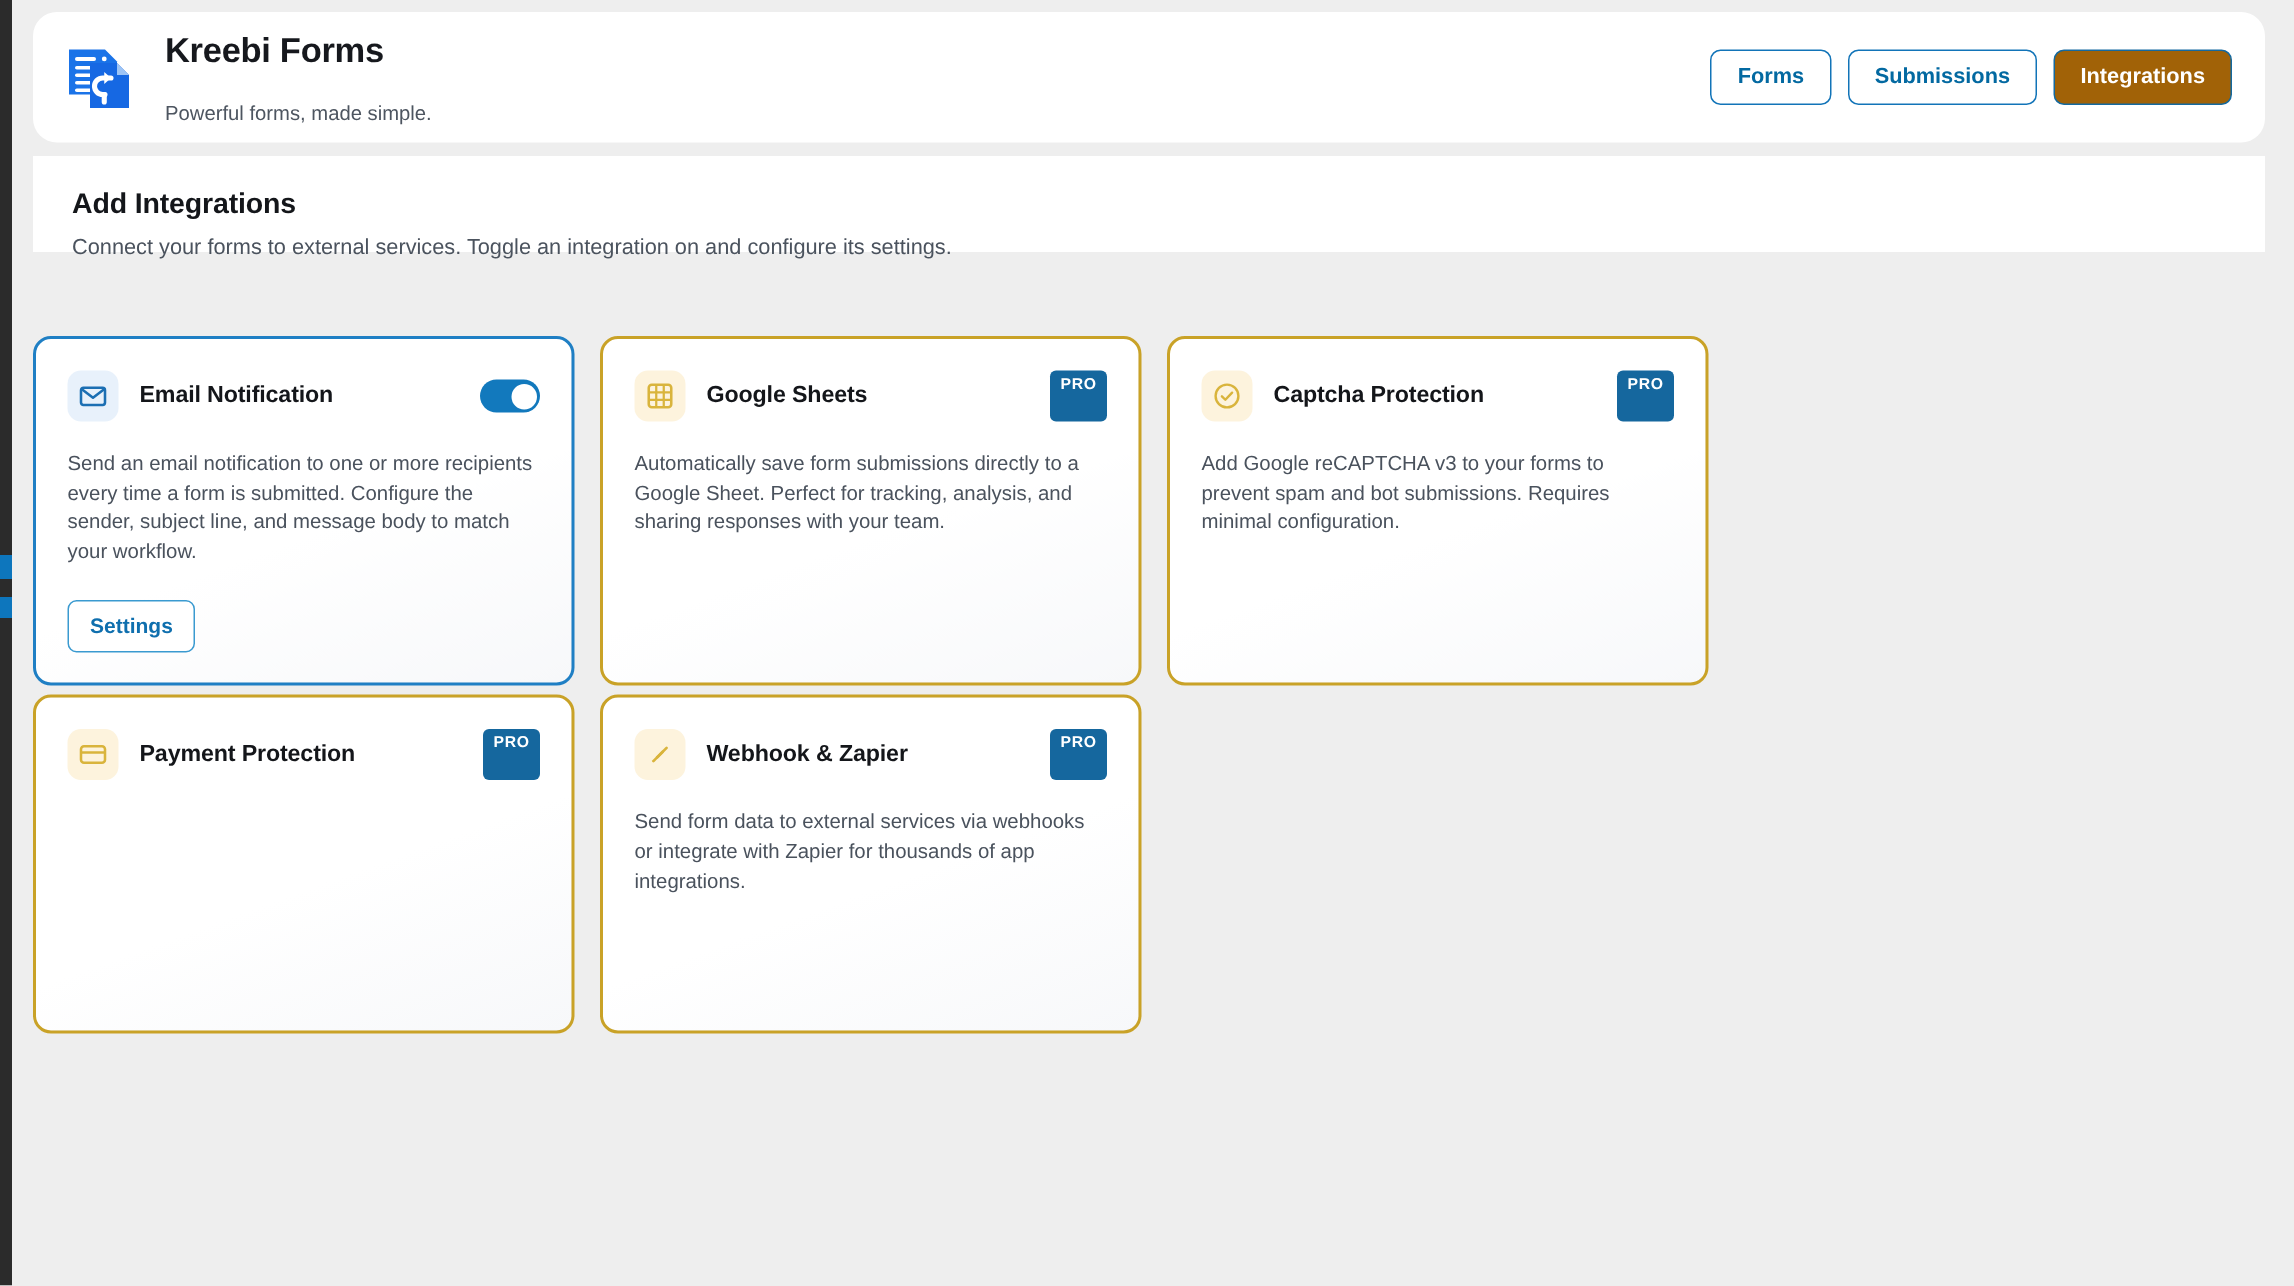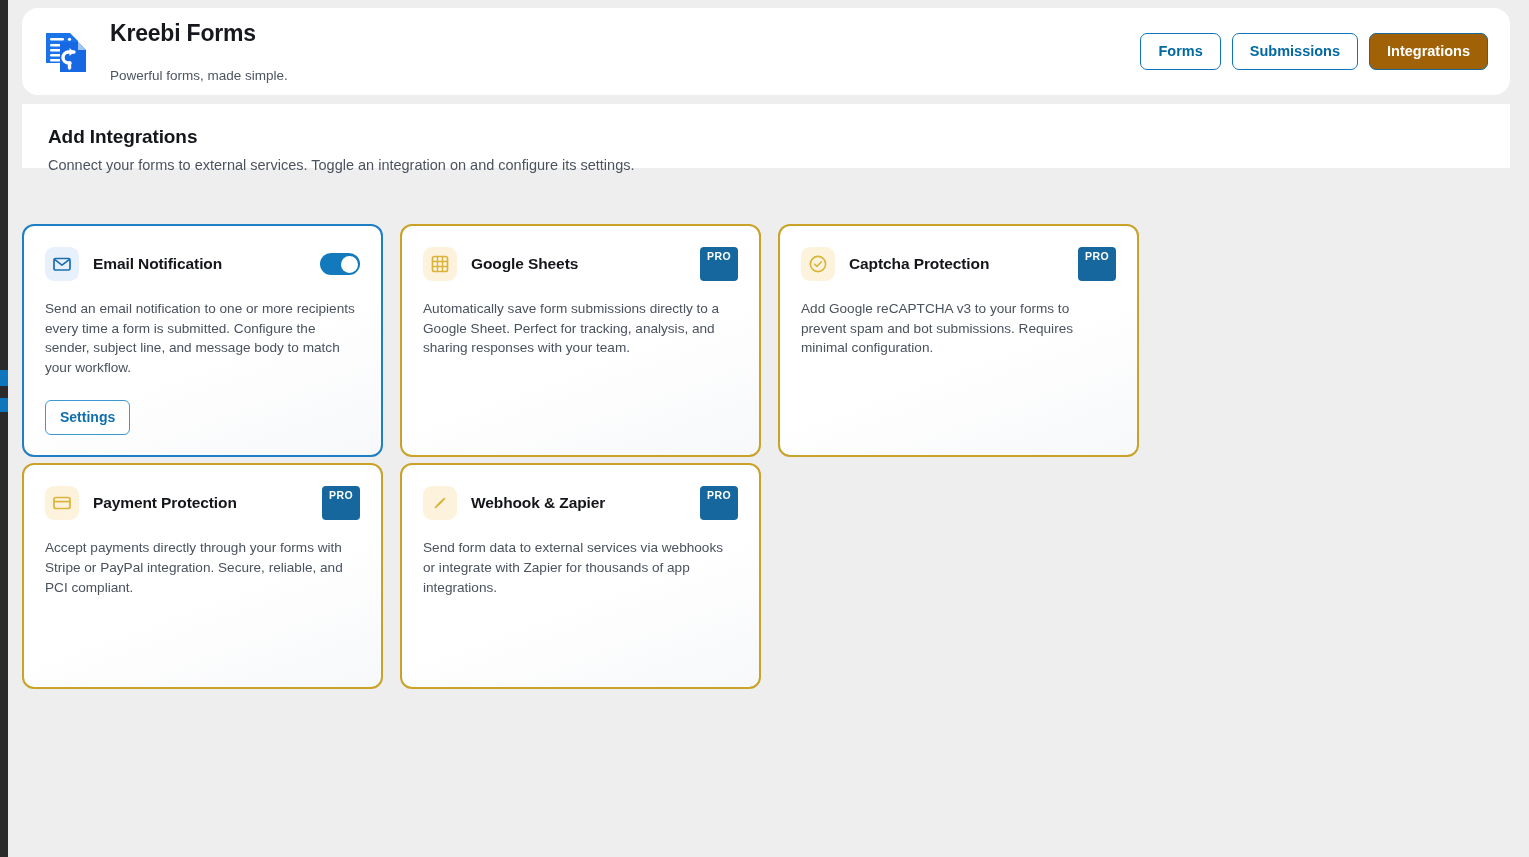--- a/index.html
+++ b/index.html
@@ -313,21 +313,20 @@
         <svg width="20" height="20" viewBox="0 0 20 20" aria-hidden="true">
           <rect x="2" y="4.5" width="16" height="11" rx="2" fill="none" stroke="#d9b43c" stroke-width="1.7"></rect>
           <path d="M2 8.6 h16" stroke="#d9b43c" stroke-width="1.7"></path>
         </svg>
       </div>
       <div class="card-title">Payment Protection</div>
       <div class="head-right">
         <span class="pro-badge">PRO</span>
       </div>
     </div>
-    <div class="card-desc">Accept payments directly through your forms with Stripe or PayPal integration. Secure, reliable, and PCI compliant.</div>
   </div>
 
   <div class="card short">
     <div class="card-head">
       <div class="icon-box">
         <svg width="20" height="20" viewBox="0 0 20 20" aria-hidden="true">
           <path d="M5.6 14.4 L14.4 5.6" fill="none" stroke="#d9b43c" stroke-width="1.8" stroke-linecap="round"></path>
           <path d="M8.2 11.8 L11.8 8.2" fill="none" stroke="#d9b43c" stroke-width="1.8" stroke-linecap="round"></path>
         </svg>
       </div>

